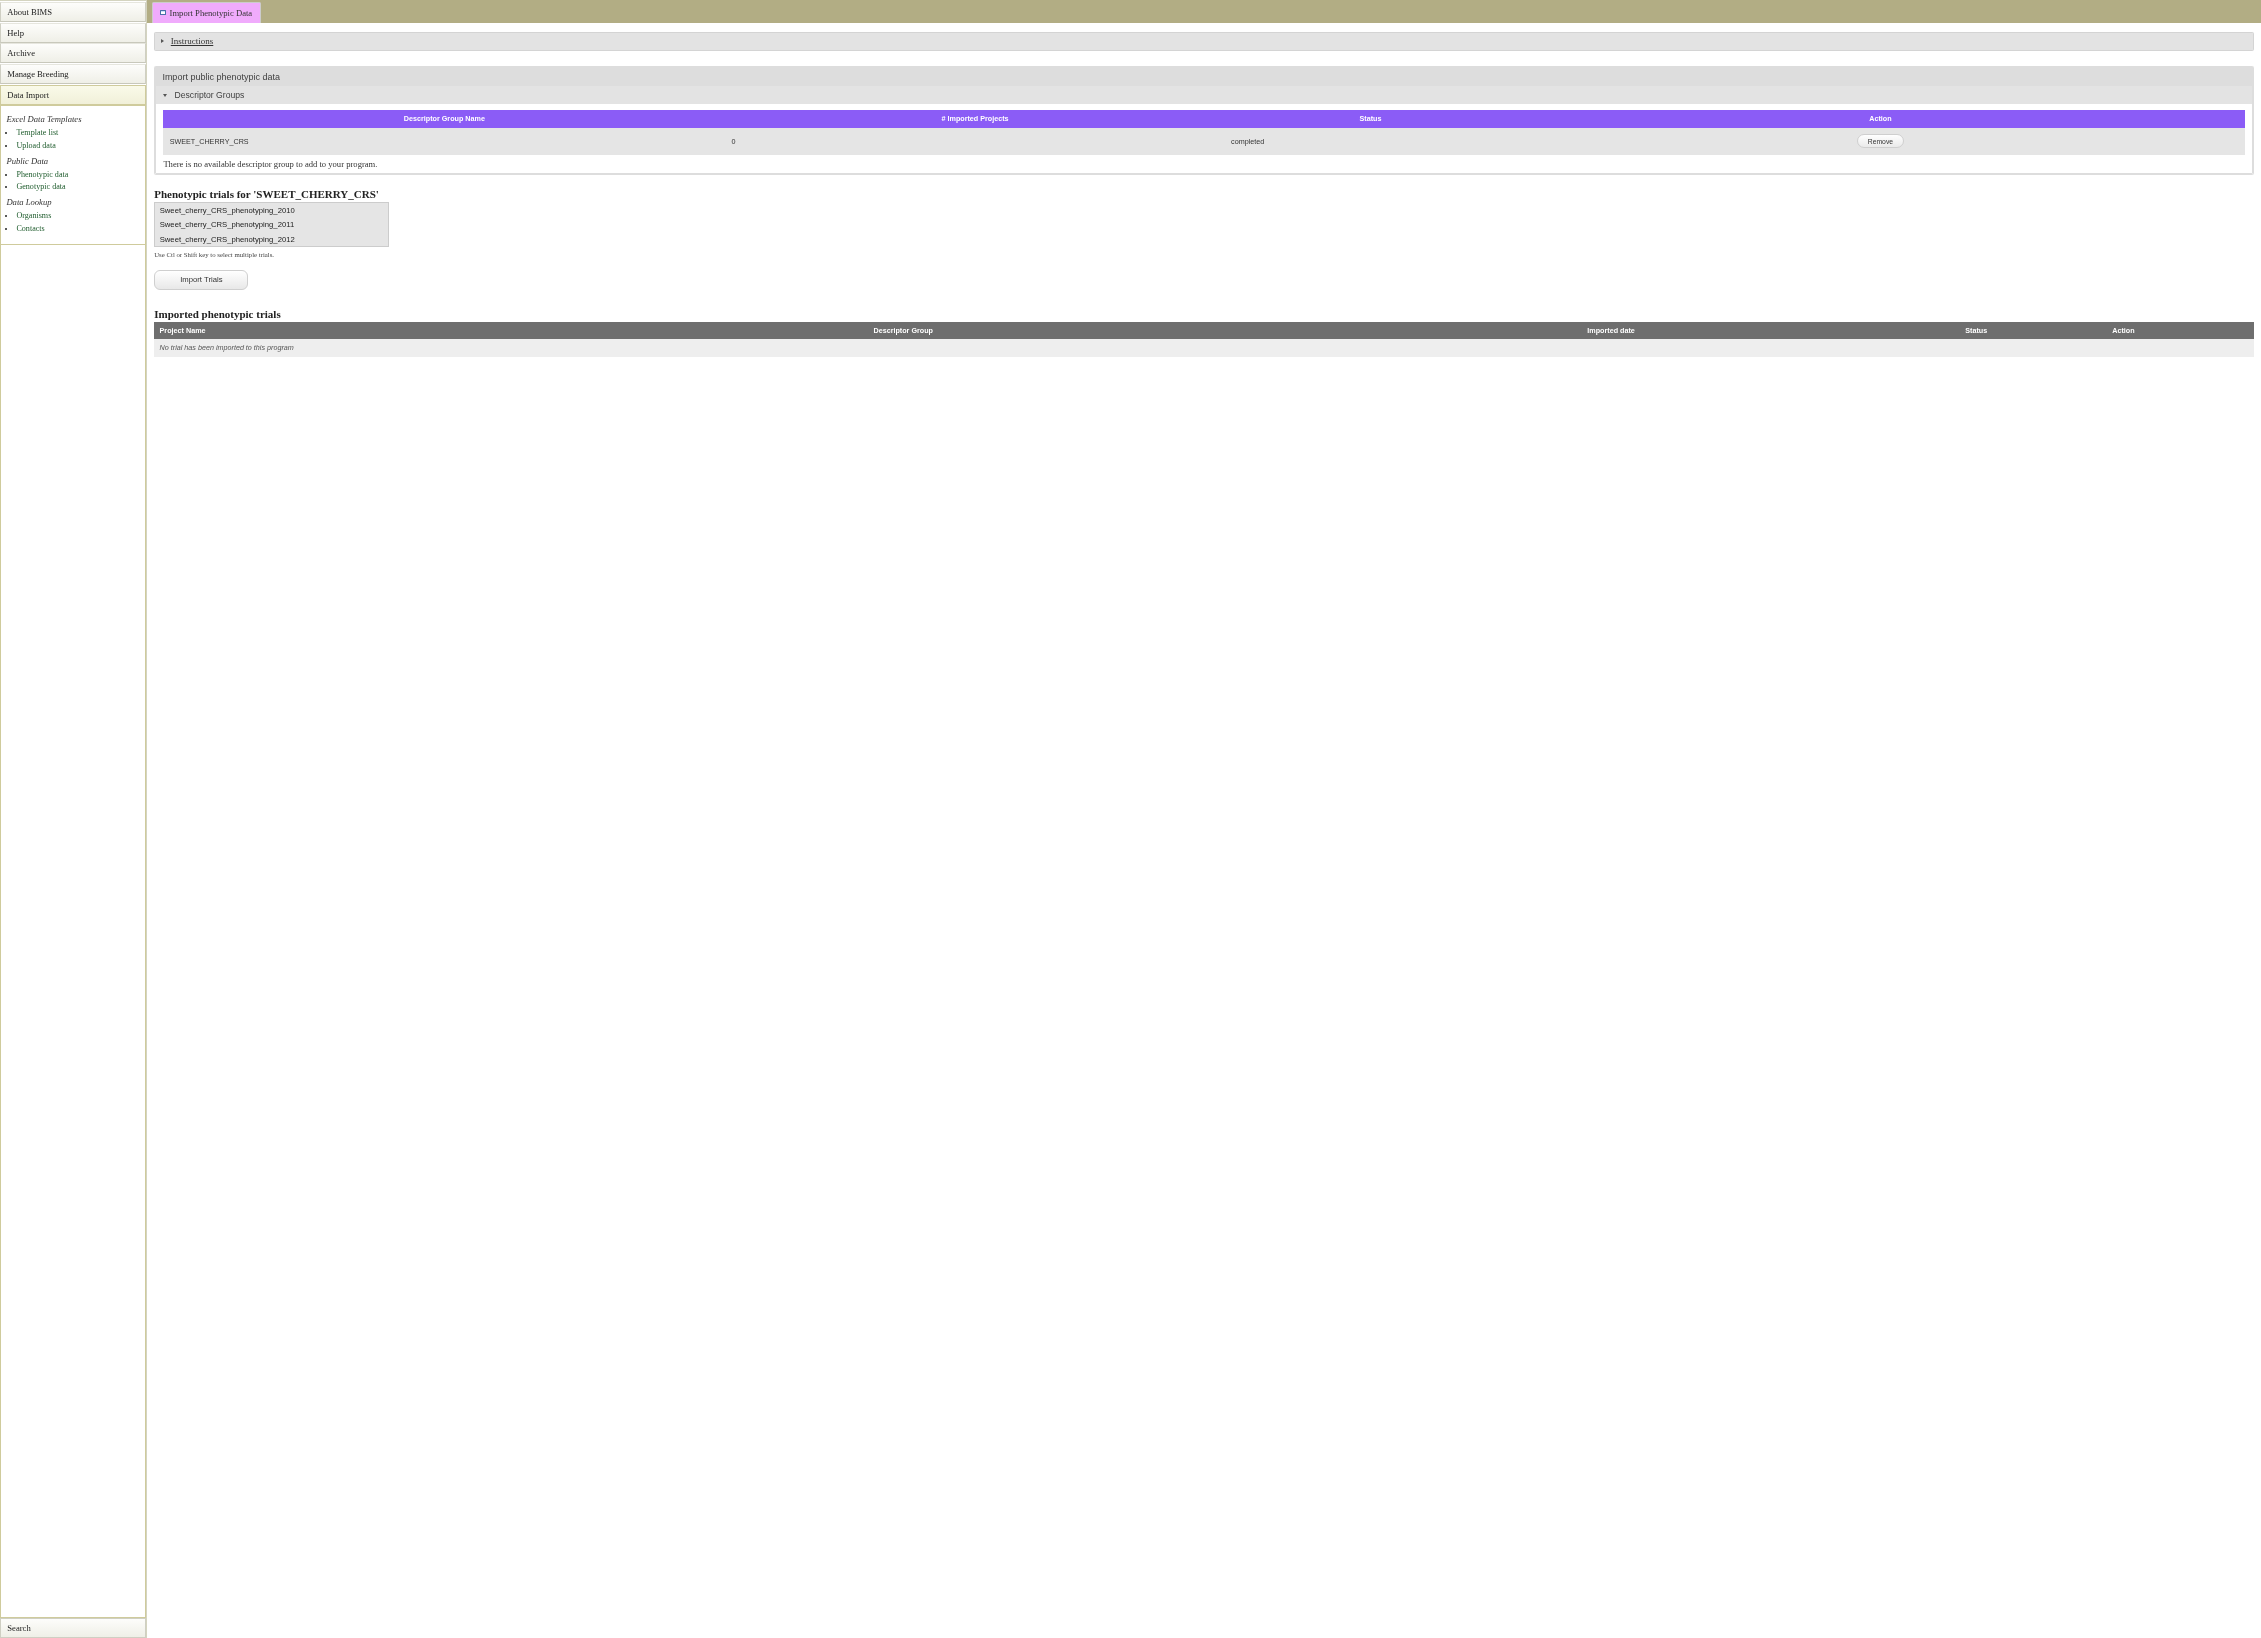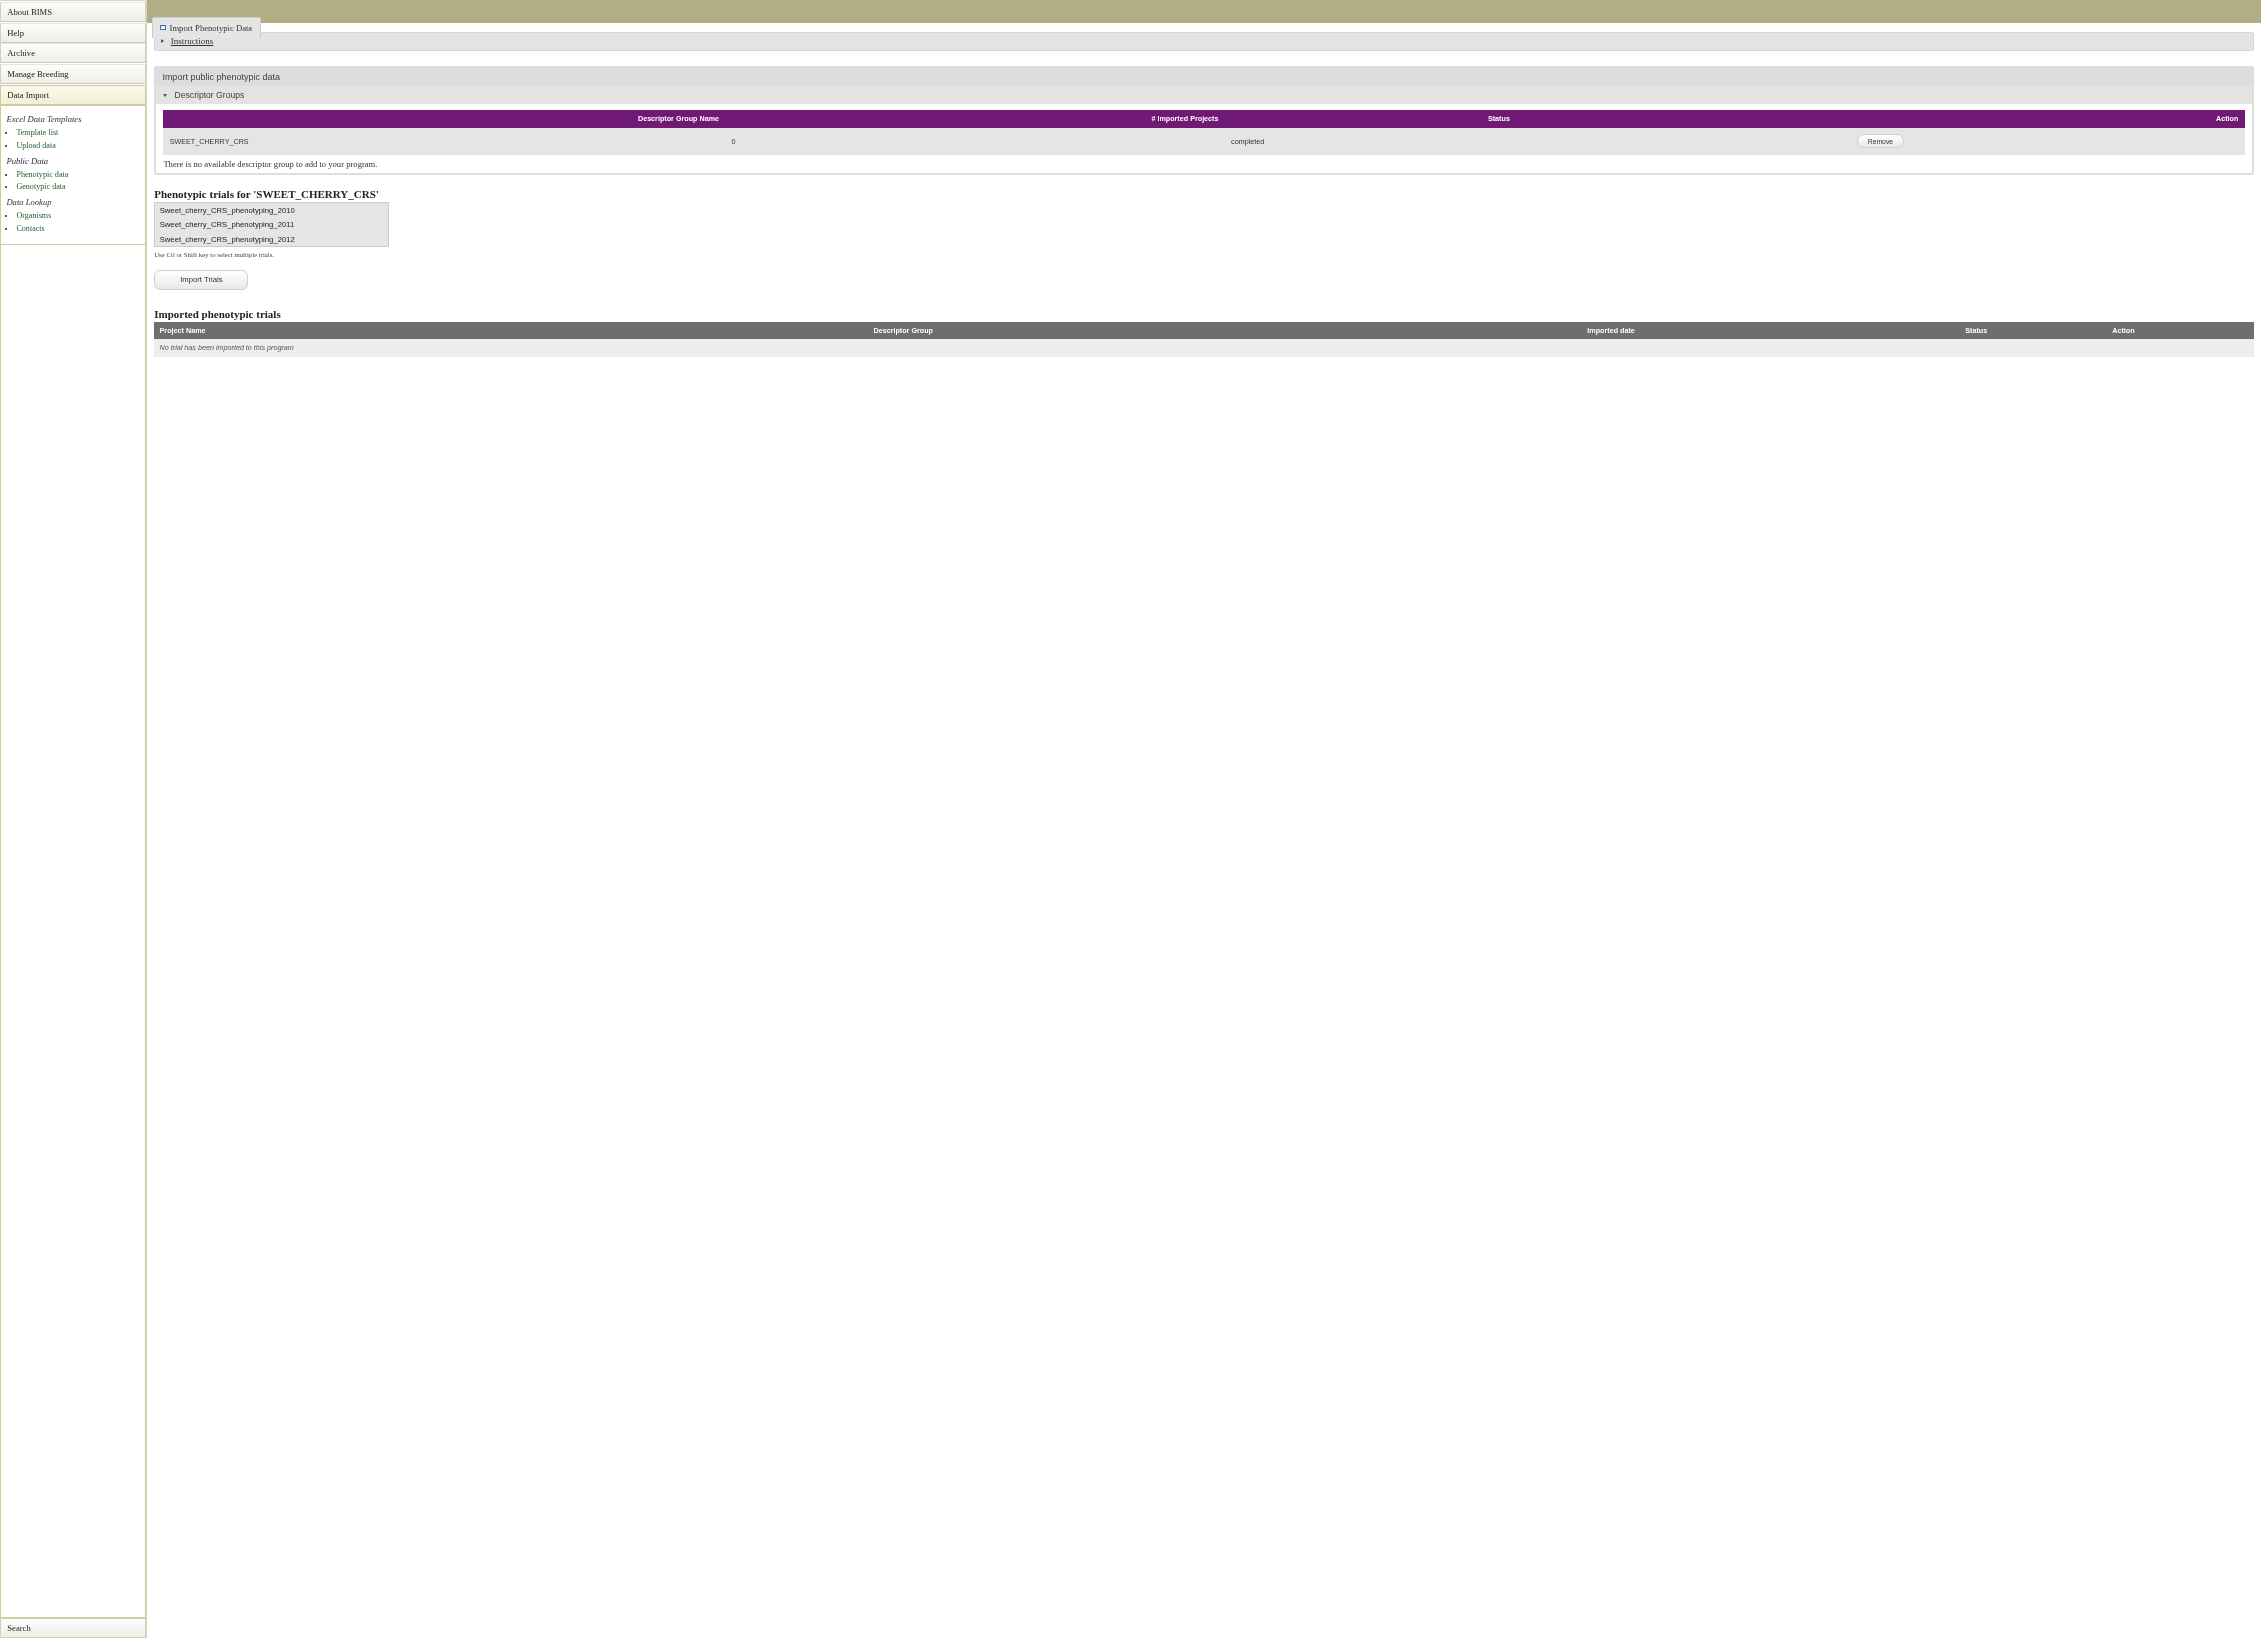--- a/index.html
+++ b/index.html
@@ -30,22 +30,22 @@
   .sidebar-panel ul { list-style: disc; margin: 0 0 4.5px 10px; }
   .sidebar-panel li { padding: 1.8px 0; font-size: 8.1px; }
   .sidebar-panel li a { color: #1f5c2d; text-decoration: none; cursor: pointer; font-family: Georgia, serif;}
   .sidebar-spacer { flex: 1 1 auto; border: 0.5px solid #cfcb9c; border-top: none; background: #fff; }
   .sidebar-search { padding: 4.1px 6.3px; border: 0.5px solid #cfcfc3; background: linear-gradient(to bottom, #fdfdfb 0%, #efefe7 100%); font-size: 8.6px;}
 
   
   .main { flex: 1 1 auto; background: #fff; display: flex; flex-direction: column; }
   .main-topbar { height: 22.6px; background: #b2ad84; position: relative; }
   .main-tab {
-    position: absolute; top: 17px; left: 5.4px;
-    background: #e5e5e5; border: 0.5px solid #ccc; border-bottom: none;
+    position: absolute; top: 2px; left: 5.4px;
+    background: #f0abfc; border: 0.5px solid #ccc; border-bottom: none;
     padding: 4.5px 8.1px 5.4px 6.3px; border-radius: 1.8px 1.8px 0 0;
     display: flex; align-items: center; gap: 3.6px; font-size: 8.6px;
     font-family: Georgia, serif; color: #333;
   }
   .winicon { display:inline-block; width:6.3px; height:5.4px; border:0.7px solid #4a6fa8; background:linear-gradient(to bottom,#cfe1fb 0 40%,#fff 40% 100%); border-radius:0.5px;}
   .main-content { flex:1; padding: 9px 7.2px 9px 7.2px; overflow:auto; }
 
   .instructions-bar {
     background: #e3e3e3; border: 0.5px solid #d4d4d4; border-radius: 1.4px;
     padding: 3.6px 6.3px; display:flex; align-items:center; gap:6.3px;
@@ -59,21 +59,21 @@
   .panel-head {
     background: #ddd; padding: 4.5px 7.2px; font-size: 9px; color:#414141;
     font-family: "Lucida Grande","Segoe UI",Helvetica,Arial,sans-serif;
   }
 
   .subpanel { margin: 0; border:0.5px solid #ddd; border-top:none; border-radius: 0 0 1.4px 1.4px;}
   .subpanel-head { background:#e3e3e3; padding:4.1px 7.2px; display:flex; align-items:center; gap:7.2px; font-size:8.6px; color:#414141; font-family:"Lucida Grande","Segoe UI",Helvetica,Arial,sans-serif;}
   .subpanel-body { padding: 5.4px 7.2px 3.6px 7.2px; }
 
   table.dg { width:100%; border-collapse: collapse; font-family:"Lucida Grande","Segoe UI",Helvetica,Arial,sans-serif; font-size:7.2px;}
-  table.dg th { background:#701a75; color:#fff; text-align:right; padding:4.5px 6.3px; font-weight:600;}
+  table.dg th { background:#8b5cf6; color:#fff; text-align:center; padding:4.5px 6.3px; font-weight:600;}
   table.dg td { background:#e5e5e5; padding:6.3px 6.3px; color:#333; }
   table.dg td.action-cell { text-align:center; }
 
   .pill-btn {
     display:inline-block; padding:2.7px 10px; border:0.5px solid #cfcfcf; border-radius:8.1px;
     background: linear-gradient(to bottom,#fff 0%,#eaeaea 100%);
     font-size:6.8px; color:#333; cursor:pointer; font-family:"Lucida Grande","Segoe UI",Helvetica,Arial,sans-serif;
   }
   .big-pill {
     display:inline-block; padding:4.5px 25px; border:0.5px solid #cfcfcf; border-radius:6px;

